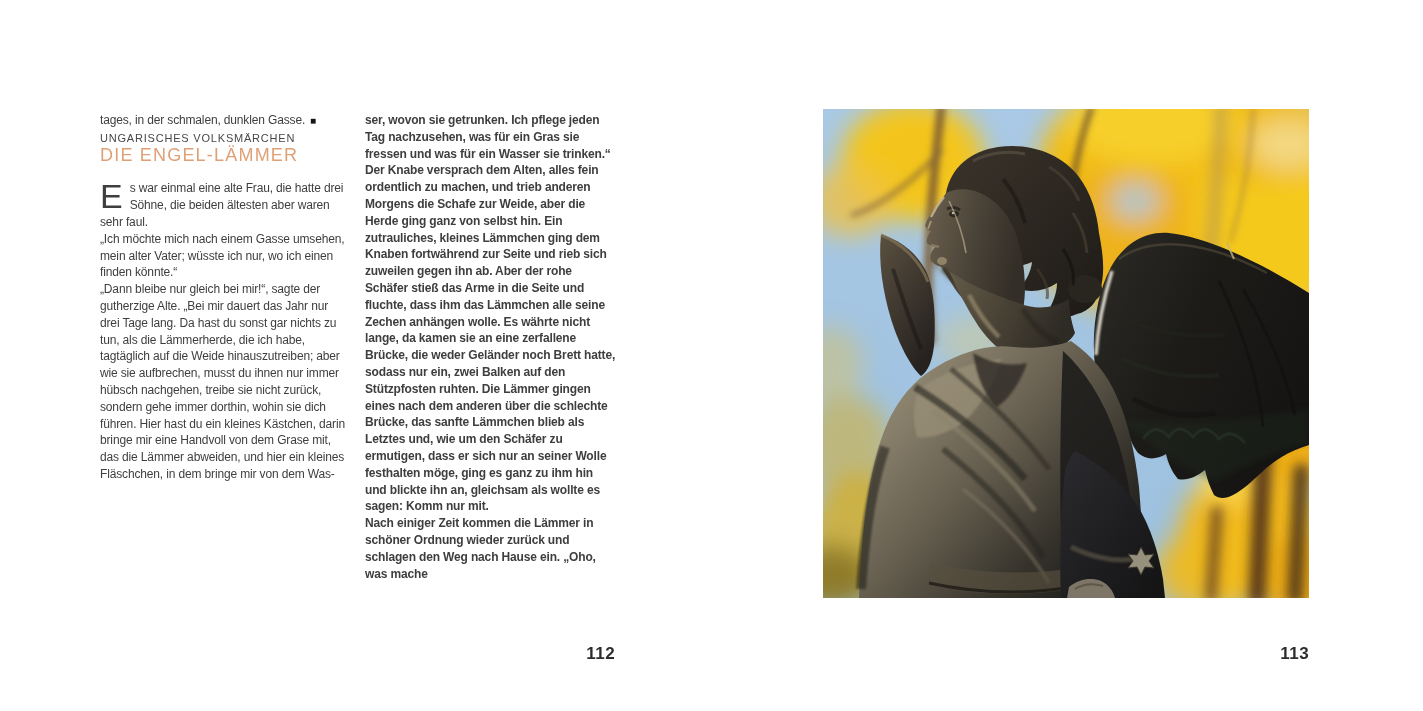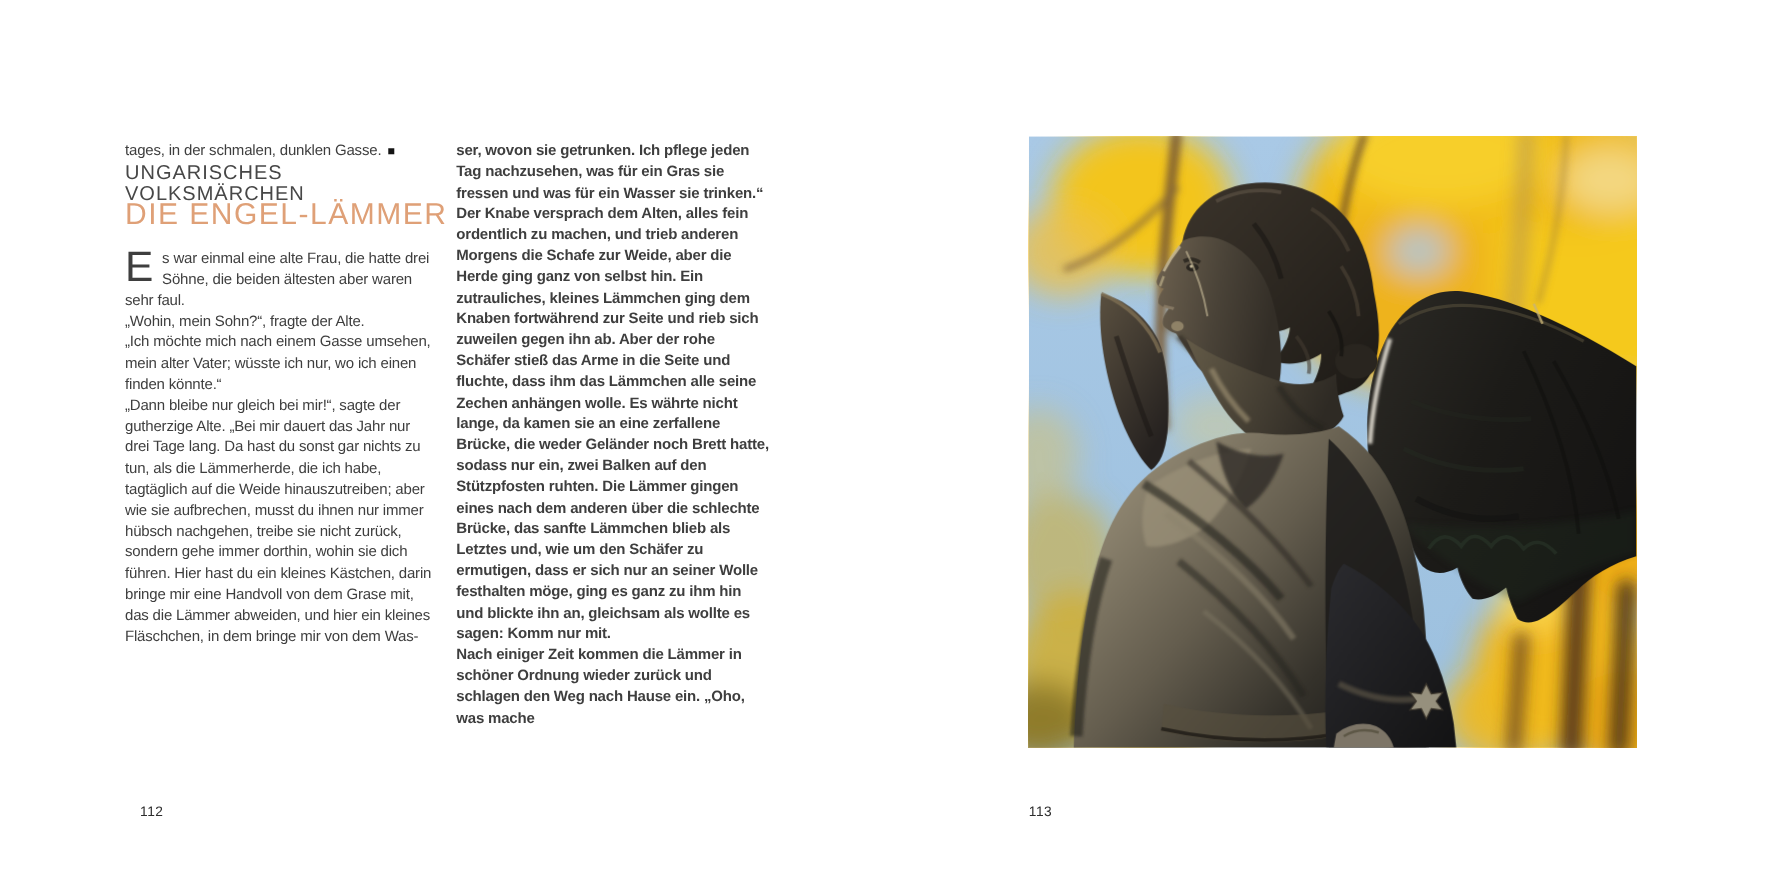--- a/index.html
+++ b/index.html
@@ -5,40 +5,39 @@
   html,body{margin:0;padding:0;}
   body{
     width:1423px;height:711px;background:#ffffff;position:relative;overflow:hidden;
     font-family:"Liberation Sans", sans-serif;
   }
   .page-col{position:absolute;top:112px;font-size:12px;line-height:16.8px;color:#3e3e3e;letter-spacing:-0.15px;}
   #col1{left:100px;width:247px;}
   #col2{left:365px;width:251px;font-weight:bold;}
   .page-col p{margin:0;}
   .endmark{font-size:10px;margin-left:5px;color:#141414;letter-spacing:0;}
-  .kicker{margin-top:28px;font-size:16px;letter-spacing:0.8px;color:#474747;}
-  .story-title{margin-top:7px;font-size:24px;letter-spacing:1.2px;color:#dfa077;font-weight:400;white-space:nowrap;}
+  .kicker{margin-top:28px;font-size:11px;letter-spacing:0.8px;color:#474747;}
+  .story-title{margin-top:7px;font-size:18px;letter-spacing:1.2px;color:#dfa077;font-weight:400;white-space:nowrap;}
   .body-start{margin-top:17px;}
   .dropcap{float:left;font-size:34px;line-height:31px;height:31px;padding:1px 7px 0 0;color:#3e3e3e;letter-spacing:0;}
-  .pagenum{position:absolute;top:644px;font-size:11px;font-weight:normal;color:#2d2d2d;letter-spacing:0.4px;text-align:left;}
+  .pagenum{position:absolute;top:644px;font-size:17px;font-weight:bold;color:#2d2d2d;letter-spacing:0.4px;text-align:right;}
   #pagenum-left{left:112px;width:503px;}
   #pagenum-right{left:823px;width:486px;}
   .photo-frame{position:absolute;left:823px;top:109px;width:486px;height:489px;overflow:hidden;}
   .photo-frame svg{display:block;}
 </style>
 </head>
 <body>
 
 <div class="page-col" id="col1">
   <p class="cont-line"><span>tages, in der schmalen, dunklen Gasse.</span><span class="endmark">■</span></p>
   <p class="kicker">UNGARISCHES VOLKSMÄRCHEN</p>
   <p class="story-title">DIE ENGEL-LÄMMER</p>
   <div class="body-start">
     <p><span class="dropcap">E</span><span>s war einmal eine alte Frau, die hatte drei Söhne, die beiden ältesten aber waren sehr faul.</span></p>
-    <p>„Wohin, mein Sohn?“, fragte der Alte.</p>
     <p>„Ich möchte mich nach einem Gasse umsehen, mein alter Vater; wüsste ich nur, wo ich einen finden könnte.“</p>
     <p>„Dann bleibe nur gleich bei mir!“, sagte der gutherzige Alte. „Bei mir dauert das Jahr nur drei Tage lang. Da hast du sonst gar nichts zu tun, als die Lämmerherde, die ich habe, tagtäglich auf die Weide hinauszutreiben; aber wie sie aufbrechen, musst du ihnen nur immer hübsch nachgehen, treibe sie nicht zurück, sondern gehe immer dorthin, wohin sie dich führen. Hier hast du ein kleines Kästchen, darin bringe mir eine Handvoll von dem Grase mit, das die Lämmer abweiden, und hier ein kleines Fläschchen, in dem bringe mir von dem Was-</p>
   </div>
 </div>
 
 <div class="page-col" id="col2">
   <p>ser, wovon sie getrunken. Ich pflege jeden Tag nachzusehen, was für ein Gras sie fressen und was für ein Wasser sie trinken.“</p>
   <p>Der Knabe versprach dem Alten, alles fein ordentlich zu machen, und trieb anderen Morgens die Schafe zur Weide, aber die Herde ging ganz von selbst hin. Ein zutrauliches, kleines Lämmchen ging dem Knaben fortwährend zur Seite und rieb sich zuweilen gegen ihn ab. Aber der rohe Schäfer stieß das Arme in die Seite und fluchte, dass ihm das Lämmchen alle seine Zechen anhängen wolle. Es währte nicht lange, da kamen sie an eine zerfallene Brücke, die weder Geländer noch Brett hatte, sodass nur ein, zwei Balken auf den Stützpfosten ruhten. Die Lämmer gingen eines nach dem anderen über die schlechte Brücke, das sanfte Lämmchen blieb als Letztes und, wie um den Schäfer zu ermutigen, dass er sich nur an seiner Wolle festhalten möge, ging es ganz zu ihm hin und blickte ihn an, gleichsam als wollte es sagen: Komm nur mit.</p>
   <p>Nach einiger Zeit kommen die Lämmer in schöner Ordnung wieder zurück und schlagen den Weg nach Hause ein. „Oho, was mache</p>
 </div>

